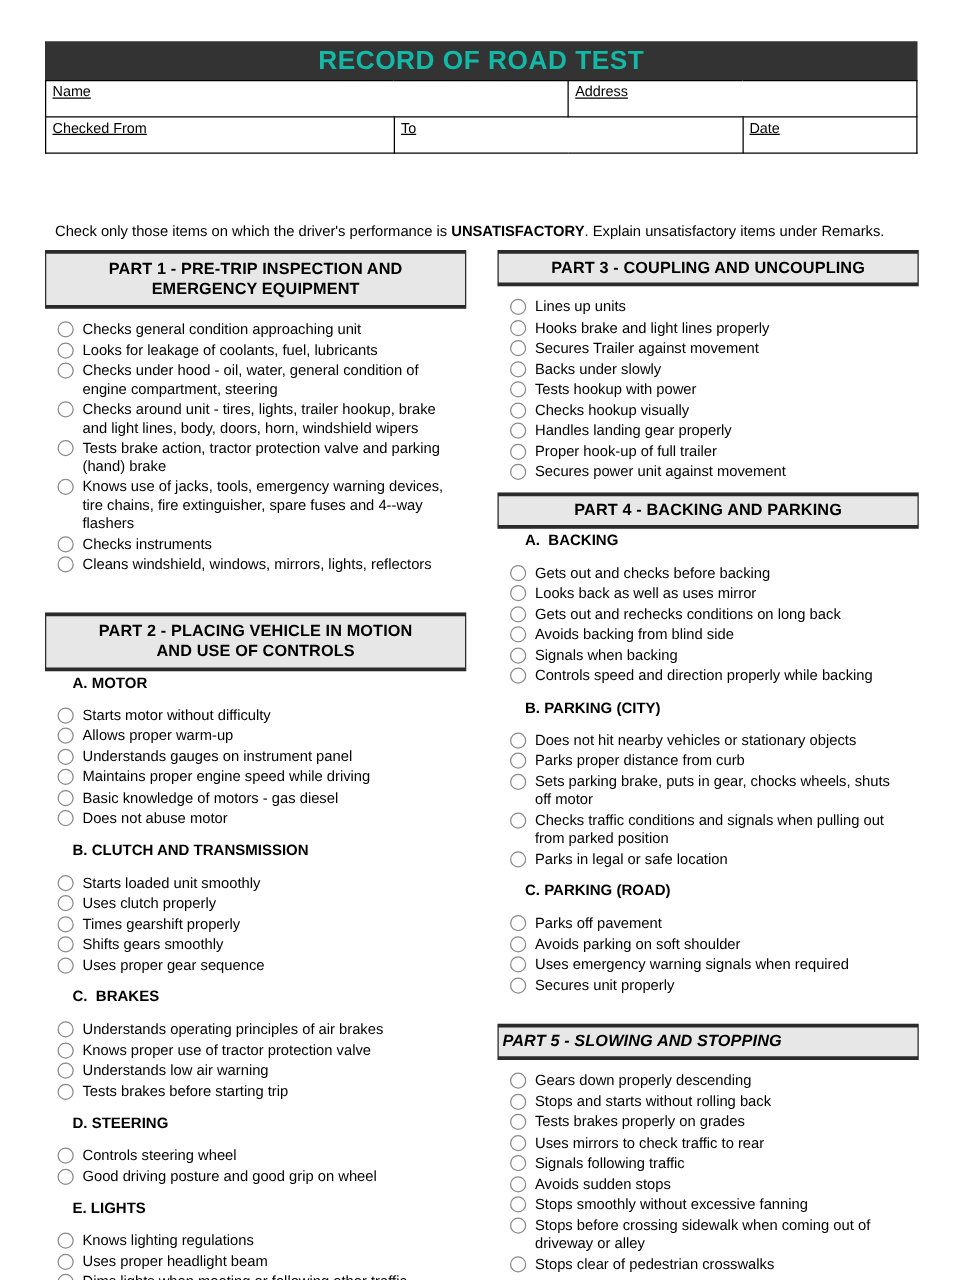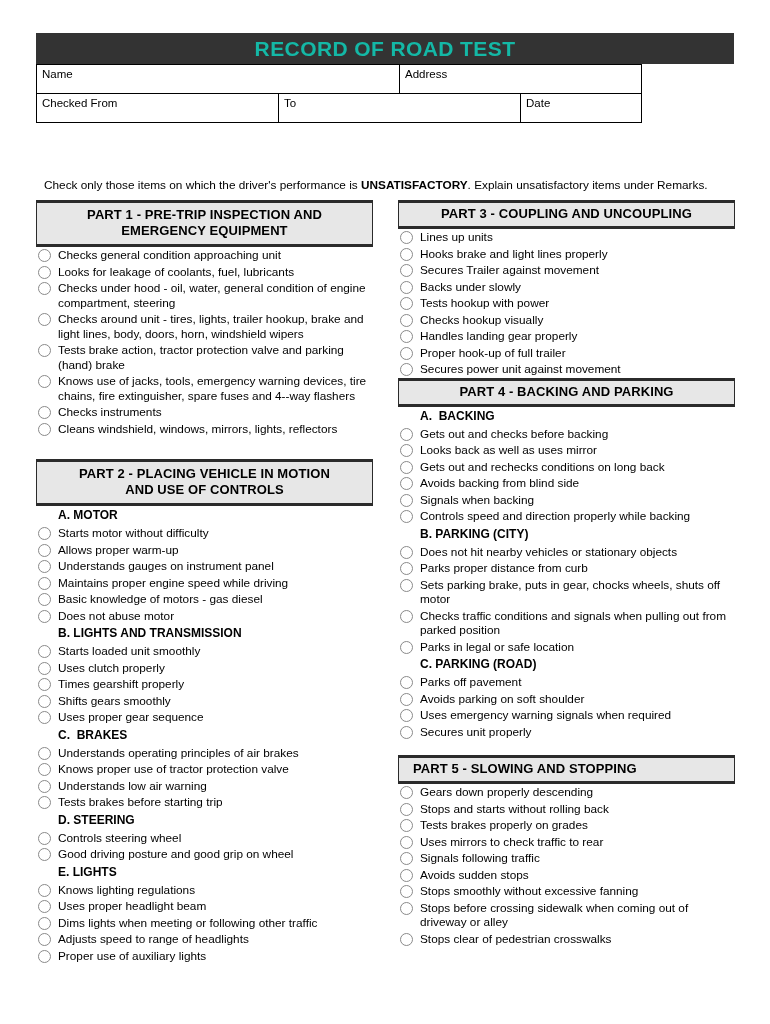--- a/index.html
+++ b/index.html
@@ -32,23 +32,24 @@
     letter-spacing: 0.4px;
     display: flex;
     align-items: center;
     justify-content: center;
   }
 
   
   .id-table {
     position: absolute;
     left: 36px; top: 64px;
-    width: 606px;
+    width: 698px;
     border-collapse: collapse;
     table-layout: fixed;
+    text-decoration: underline;
   }
   .id-table td {
     border: 1px solid #000000;
     height: 29px;
     padding: 3px 5px 0 5px;
     font-size: 11.5px;
     vertical-align: top;
     line-height: 13px;
   }
 
@@ -81,28 +82,29 @@
     border-right: 1px solid #2b2b2b;
     font-size: 13px;
     font-weight: bold;
     text-align: center;
     padding: 3px 4px 4px 4px;
     line-height: 16px;
     letter-spacing: 0.1px;
   }
   .sec-head.left-align {
     text-align: left;
-    padding-left: 14px;
+    padding-left: 3px;
+    font-style: italic;
   }
   .sec-head.tall { padding: 4px 4px 5px 4px; }
   .gap-lg { height: 22px; }
   .gap-md { height: 15px; }
 
   
-  .items { margin: 0; padding: 0; list-style: none; }
+  .items { margin: 8px; padding: 0; list-style: none; }
   .item {
     display: flex;
     align-items: flex-start;
     padding: 1px 0 1px 0;
     font-size: 11.8px;
     line-height: 14.5px;
   }
   .radio {
     flex: 0 0 auto;
     width: 13px; height: 13px;
@@ -228,21 +230,21 @@
       <li class="item">
           <span class="radio"></span>
           <span class="item-label">Basic knowledge of motors - gas diesel</span>
         </li>
       <li class="item">
           <span class="radio"></span>
           <span class="item-label">Does not abuse motor</span>
         </li>
     </ul>
 
-    <div class="sub-head">B. LIGHTS AND TRANSMISSION</div>
+    <div class="sub-head">B. CLUTCH AND TRANSMISSION</div>
     <ul class="items">
       <li class="item">
           <span class="radio"></span>
           <span class="item-label">Starts loaded unit smoothly</span>
         </li>
       <li class="item">
           <span class="radio"></span>
           <span class="item-label">Uses clutch properly</span>
         </li>
       <li class="item">

